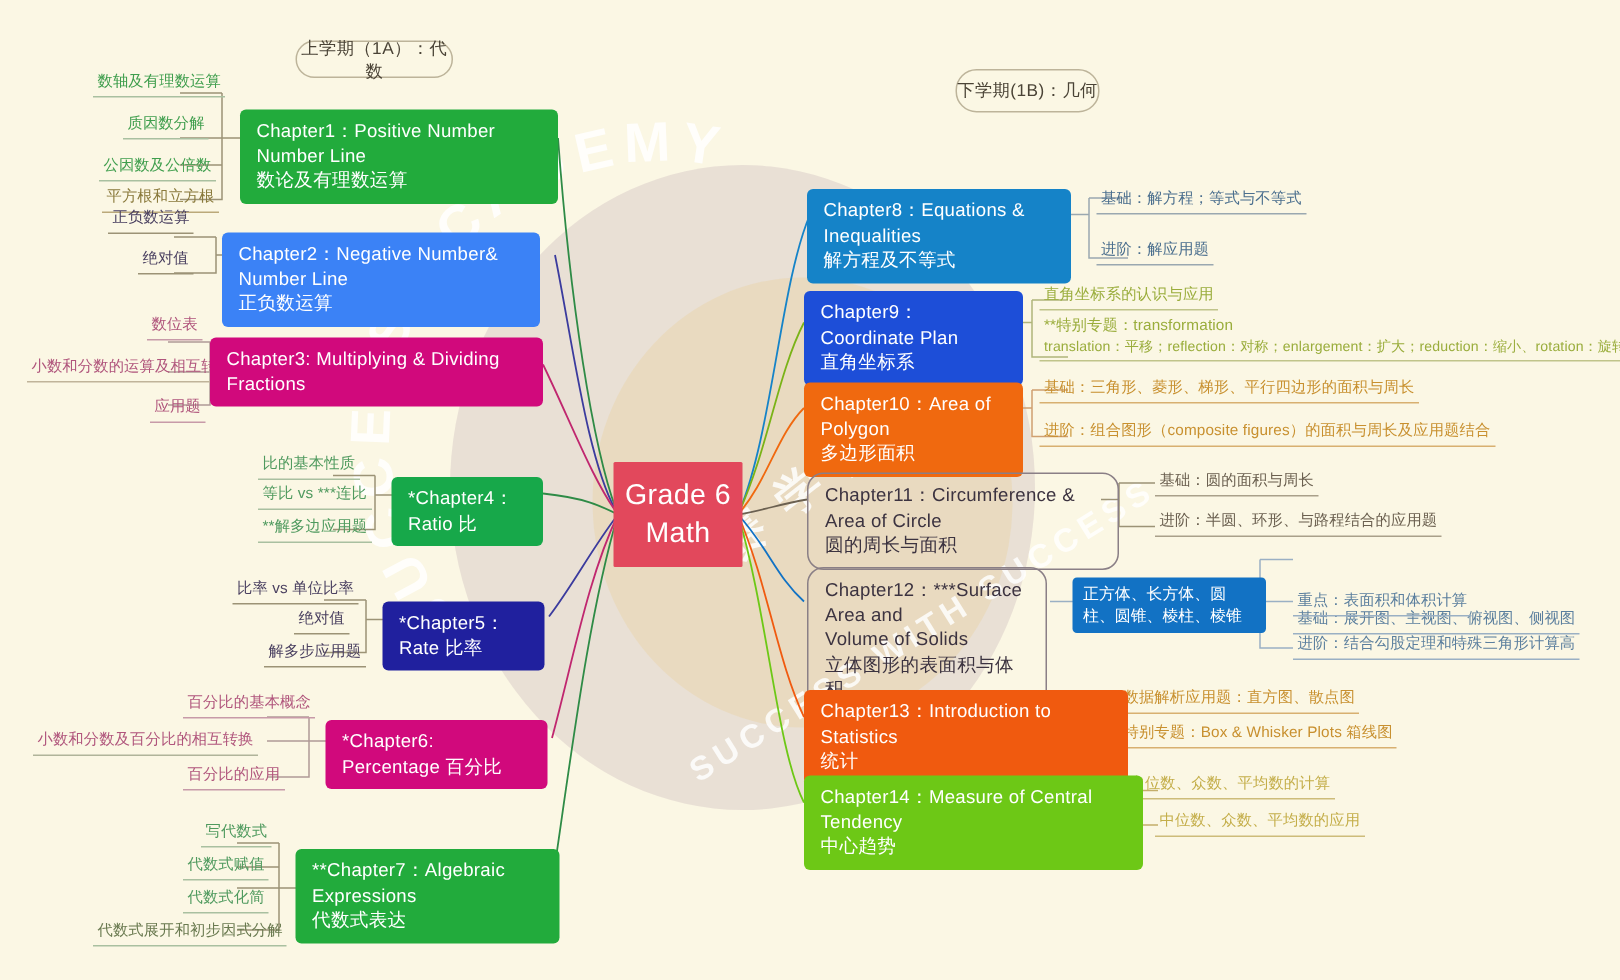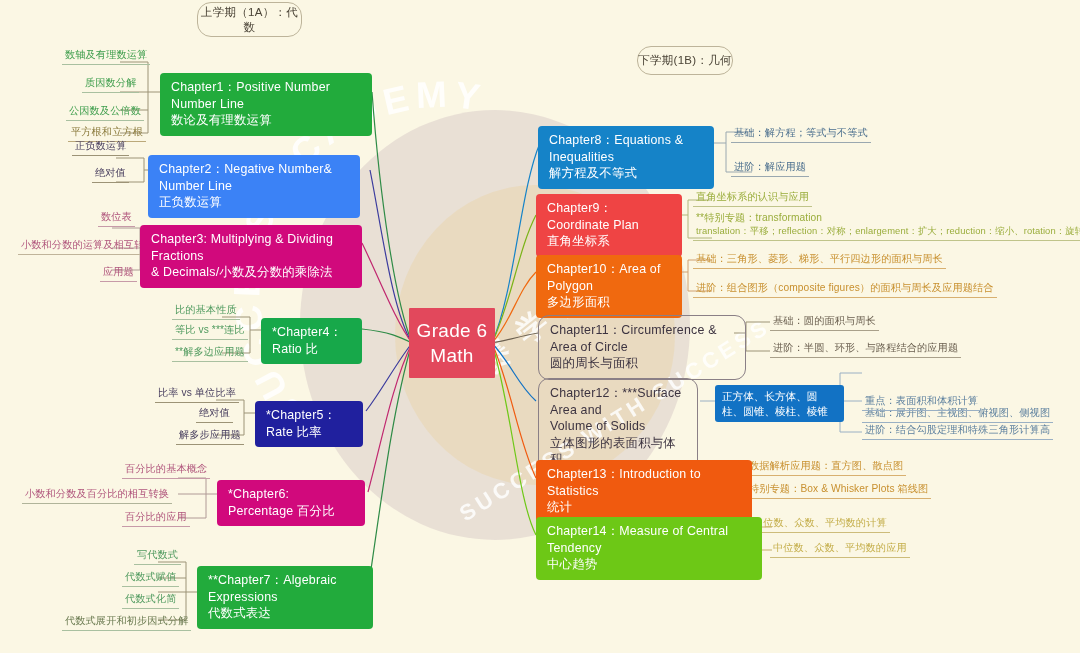--- a/index.html
+++ b/index.html
@@ -108,21 +108,21 @@
 
     <path d="M746,322 L770,322 M746,322 L746,351 L770,351 M734,333 L746,333" stroke="#9c9376" stroke-width="1" fill="none"></path>
 
     <path d="M700,401 L716,401 M840,373 L862,373 M840,373 L840,432 L862,432 M840,401 L862,401 M828,401 L840,401" stroke="#9ab0c4" stroke-width="1" fill="none"></path>
 
     <path d="M724,470 L748,470 M724,470 L724,491 L748,491 M712,478 L724,478" stroke="#d0a070" stroke-width="1" fill="none"></path>
 
     <path d="M748,527 L772,527 M748,527 L748,550 L772,550 M736,535 L748,535" stroke="#c4ae6a" stroke-width="1" fill="none"></path>
   </svg>
 
-  <div class="node pill" style="left:197px;top:2px;width:105px;height:35px;">
+  <div class="node pill" style="left:197px;top:27px;width:105px;height:25px;">
     <span>上学期（1A）：代数</span>
   </div>
   <div class="node pill" style="left:637px;top:46px;width:96px;height:29px;">
     <span>下学期(1B)：几何</span>
   </div>
 
   <div class="node center-node" style="left:409px;top:308px;width:86px;height:70px;">
     <div>
       <div>Grade 6</div>
       <div>Math</div>
@@ -140,21 +140,20 @@
 
   <div class="node chap" style="left:148px;top:155px;width:212px;background:#3b82f6;">
     <div>Chapter2：Negative Number&amp; Number Line</div>
     <div>正负数运算</div>
   </div>
   <div class="sub" style="left:72px;top:139px;color:#4a4060;border-bottom:1px solid #9c9376;">正负数运算</div>
   <div class="sub" style="left:92px;top:166px;color:#4a4060;border-bottom:1px solid #9c9376;">绝对值</div>
 
   <div class="node chap" style="left:140px;top:225px;width:222px;background:#d1097c;">
     <div>Chapter3: Multiplying &amp; Dividing Fractions</div>
-    <div>&amp; Decimals/小数及分数的乘除法</div>
   </div>
   <div class="sub" style="left:98px;top:210px;color:#b0557c;border-bottom:1px solid #c79aa8;">数位表</div>
   <div class="sub" style="left:18px;top:238px;color:#b0557c;border-bottom:1px solid #c0b49a;">小数和分数的运算及相互转换</div>
   <div class="sub" style="left:100px;top:265px;color:#b0557c;border-bottom:1px solid #c79aa8;">应用题</div>
 
   <div class="node chap" style="left:261px;top:318px;width:101px;background:#17a84a;">
     <div>*Chapter4：Ratio 比</div>
   </div>
   <div class="sub" style="left:172px;top:303px;color:#4f9a5e;border-bottom:1px solid #a9c0a0;">比的基本性质</div>
   <div class="sub" style="left:172px;top:323px;color:#4f9a5e;border-bottom:1px solid #a9c0a0;">等比 vs ***连比</div>
@@ -183,21 +182,21 @@
   <div class="sub" style="left:122px;top:592px;color:#4f9a5e;border-bottom:1px solid #a9c0a0;">代数式化简</div>
   <div class="sub" style="left:62px;top:614px;color:#6a7a50;border-bottom:1px solid #a9c0a0;">代数式展开和初步因式分解</div>
 
   <div class="node chap" style="left:538px;top:126px;width:176px;background:#1583c8;">
     <div>Chapter8：Equations &amp; Inequalities</div>
     <div>解方程及不等式</div>
   </div>
   <div class="sub" style="left:731px;top:126px;color:#4b6f8e;border-bottom:1px solid #9aa8b0;">基础：解方程；等式与不等式</div>
   <div class="sub" style="left:731px;top:160px;color:#4b6f8e;border-bottom:1px solid #9aa8b0;">进阶：解应用题</div>
 
-  <div class="node chap" style="left:536px;top:194px;width:146px;background:#ef4444;">
+  <div class="node chap" style="left:536px;top:194px;width:146px;background:#1d4ed8;">
     <div>Chapter9：Coordinate Plan</div>
     <div>直角坐标系</div>
   </div>
   <div class="sub" style="left:693px;top:190px;color:#9aad3c;border-bottom:1px solid #c0c48a;">直角坐标系的认识与应用</div>
   <div class="sub" style="left:693px;top:211px;color:#9aad3c;">**特别专题：transformation</div>
   <div class="sub" style="left:693px;top:224px;color:#9aad3c;font-size:9.4px;border-bottom:1px solid #c0c48a;">translation：平移；reflection：对称；enlargement：扩大；reduction：缩小、rotation：旋转</div>
 
   <div class="node chap" style="left:536px;top:255px;width:146px;background:#f0690f;">
     <div>Chapter10：Area of Polygon</div>
     <div>多边形面积</div>

